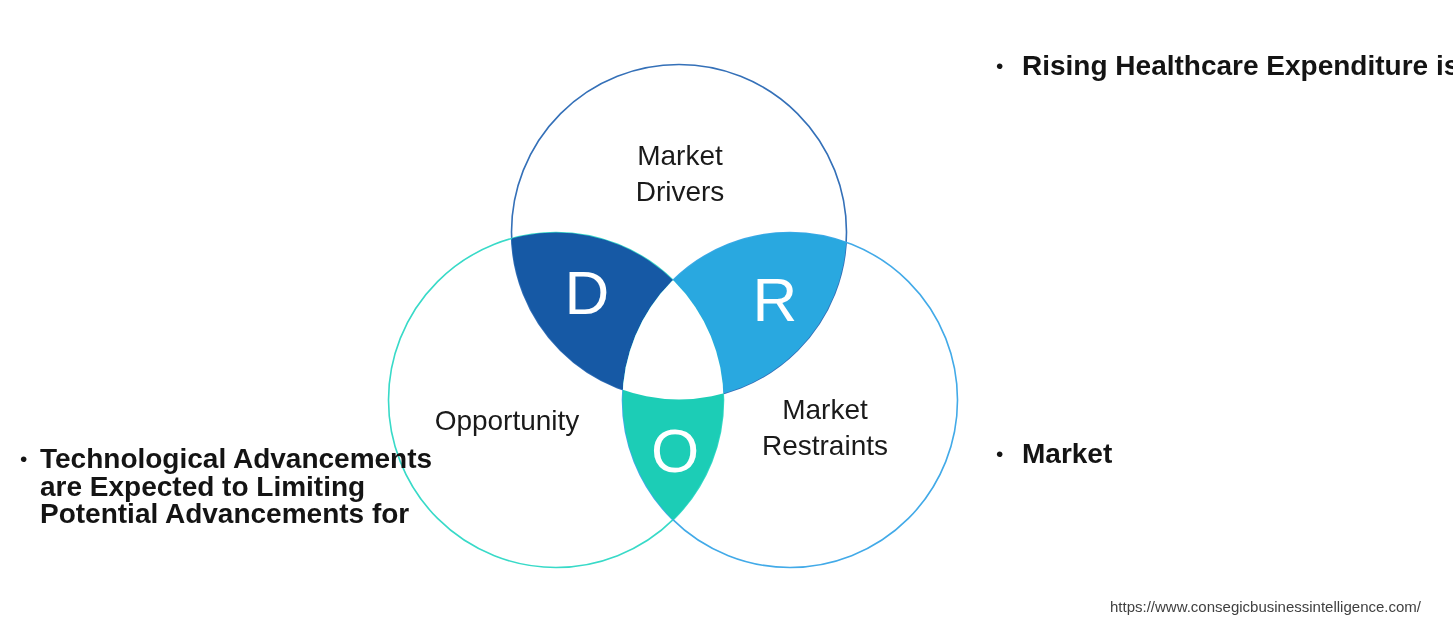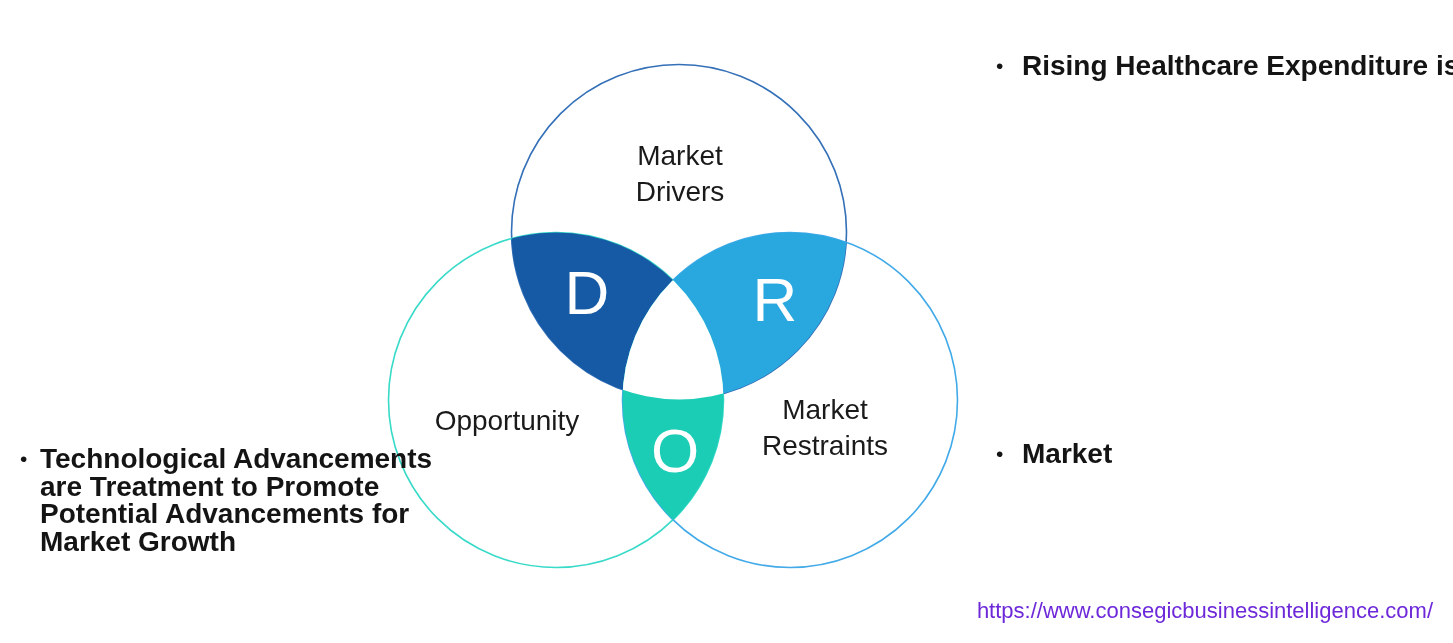--- a/index.html
+++ b/index.html
@@ -38,24 +38,24 @@
   .bullet-left .bullet-marker{width:20px;}
   .bullet-right .bullet-marker{width:26px;}
   .bullet-lines .line{
     font-size:28px;
     line-height:27.5px;
     white-space:nowrap;
     font-weight:bold;
   }
   .footer-url{
     position:absolute;
-    right:20px;
+    right:32px;
     top:598px;
-    font-size:22px;
-    color:#6d28d9;
+    font-size:15px;
+    color:#404040;
     white-space:nowrap;
   }
 </style>
 </head>
 <body>
 
 <div class="canvas">
 
   <svg width="1453" height="643" viewBox="0 0 1453 643">
     <defs>
@@ -102,23 +102,22 @@
     <text x="507" y="430" class="venn-label">Opportunity</text>
 
     <text x="825" y="419" class="venn-label">Market</text>
     <text x="825" y="455" class="venn-label">Restraints</text>
   </svg>
 
   <div class="bullet bullet-left" style="left:20px;top:445px;">
     <span class="bullet-marker">•</span>
     <div class="bullet-lines">
       <div class="line">Technological Advancements</div>
-      <div class="line">are Treatment to Promote</div>
+      <div class="line">are Expected to Limiting</div>
       <div class="line">Potential Advancements for</div>
-      <div class="line">Market Growth</div>
     </div>
   </div>
 
   <div class="bullet bullet-right" style="left:996px;top:52px;">
     <span class="bullet-marker">•</span>
     <div class="bullet-lines">
       <div class="line">Rising Healthcare Expenditure is</div>
     </div>
   </div>
 

